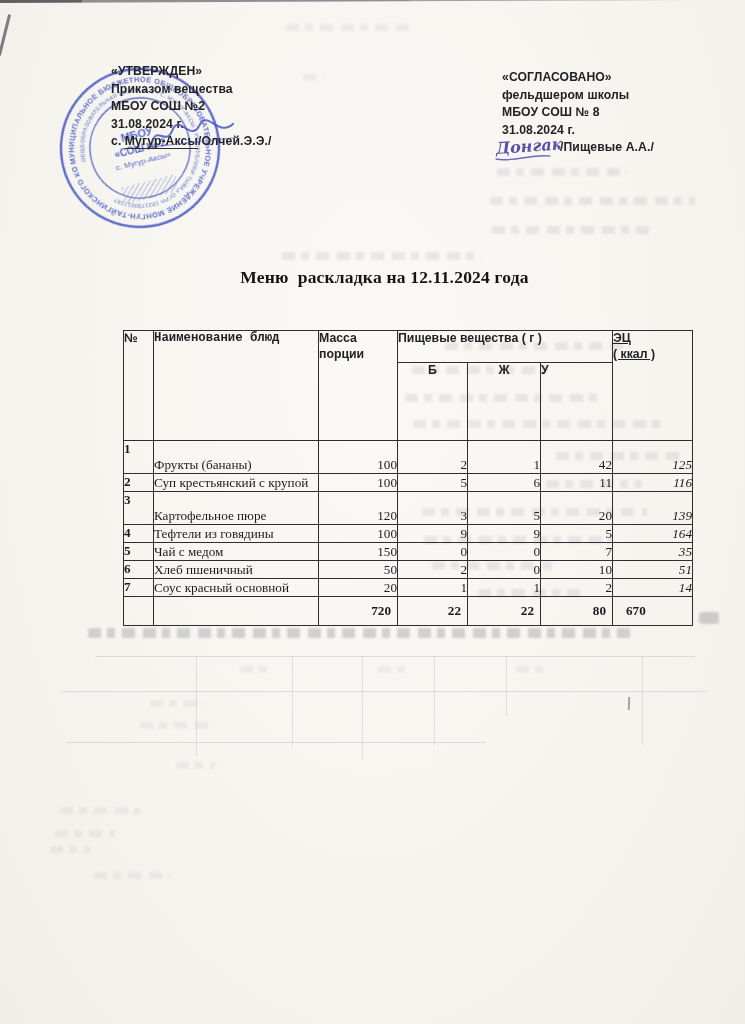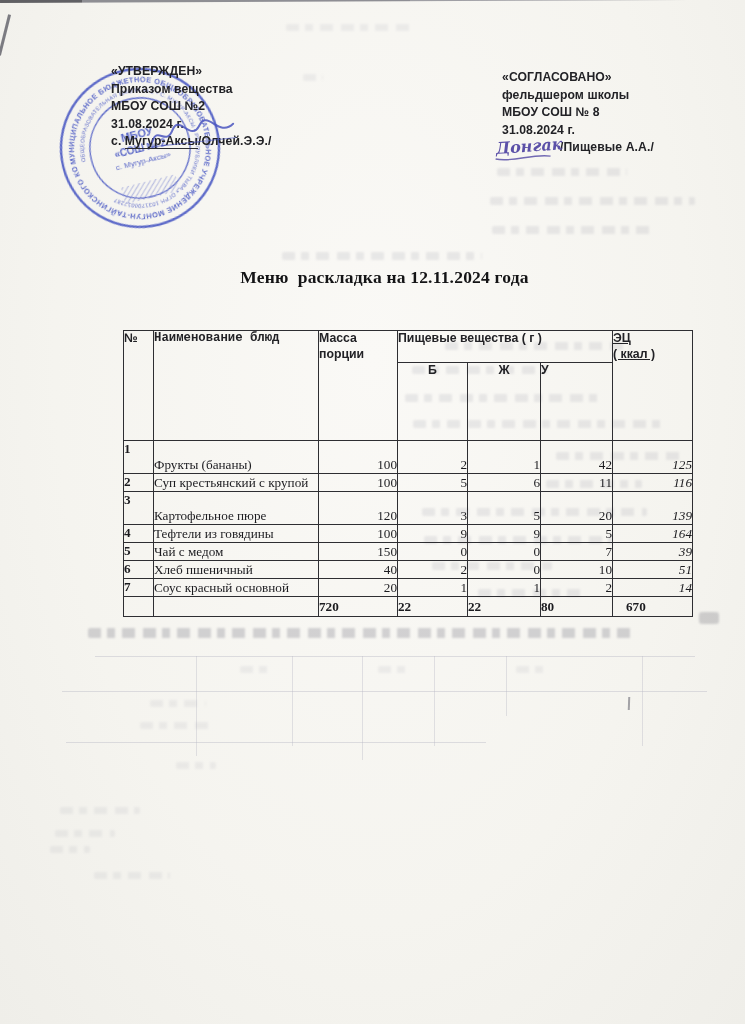--- a/index.html
+++ b/index.html
@@ -79,21 +79,21 @@
   .h-ec{padding:36px 0 0 8px;text-decoration:underline;}
   td.c-num{vertical-align:top;font-weight:bold;padding:0 0 0 5px;}
   td.c-name{vertical-align:bottom;padding:0 0 1px 6px;}
   td.num{vertical-align:bottom;text-align:right;}
   td.n-mass{padding:0 16px 1px 0;margin-left:32px;}
   td.n-b{padding:0 24px 1px 0;}
   td.n-zh{padding:0 26px 1px 0;}
   td.n-u{padding:0 12px 1px 0;}
   td.n-ec{padding:0 5px 1px 0;font-style:italic;}
   tr.rtotal td{font-weight:bold;vertical-align:middle;}
-  tr.rtotal td.t-c{text-align:left;padding:0;}
+  tr.rtotal td.t-c{text-align:right;padding:6px;}
   tr.rtotal td.t-ec{text-align:left;padding:0 0 0 13px;}
 </style>
 </head>
 <body>
 
 <div class="page">
 
   <div class="top-edge"></div>
   <div class="corner-mark"></div>
   <div class="blob"></div>
@@ -257,26 +257,26 @@
         <td class="num n-u">5</td>
         <td class="num n-ec">164</td>
       </tr>
       <tr class="r">
         <td class="c-num">5</td>
         <td class="c-name">Чай с медом</td>
         <td class="num n-mass">150</td>
         <td class="num n-b">0</td>
         <td class="num n-zh">0</td>
         <td class="num n-u">7</td>
-        <td class="num n-ec">39</td>
+        <td class="num n-ec">35</td>
       </tr>
       <tr class="r">
         <td class="c-num">6</td>
         <td class="c-name">Хлеб пшеничный</td>
-        <td class="num n-mass">40</td>
+        <td class="num n-mass">50</td>
         <td class="num n-b">2</td>
         <td class="num n-zh">0</td>
         <td class="num n-u">10</td>
         <td class="num n-ec">51</td>
       </tr>
       <tr class="r">
         <td class="c-num">7</td>
         <td class="c-name">Соус красный основной</td>
         <td class="num n-mass">20</td>
         <td class="num n-b">1</td>

